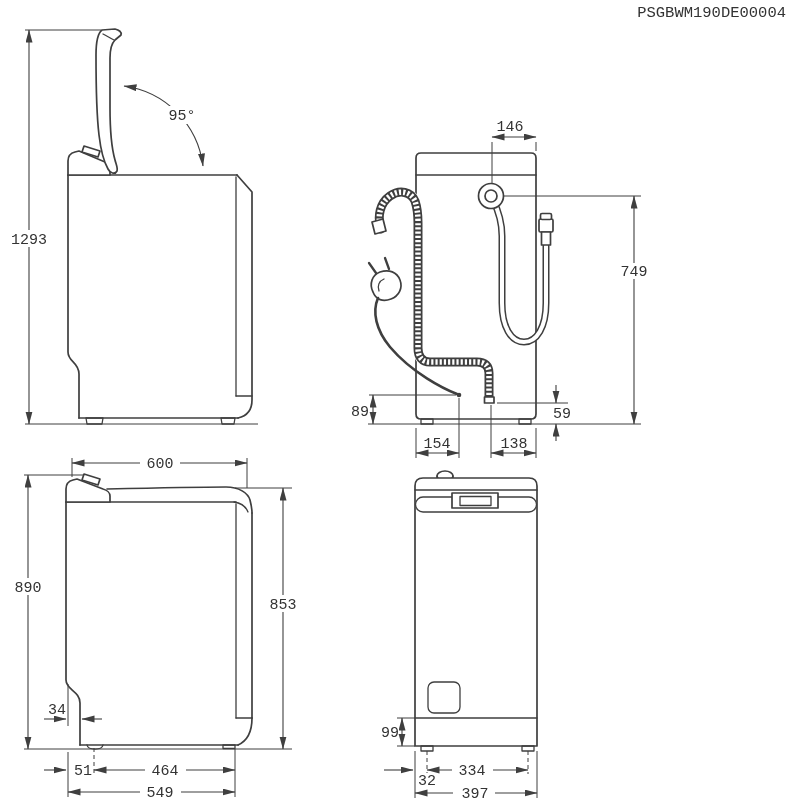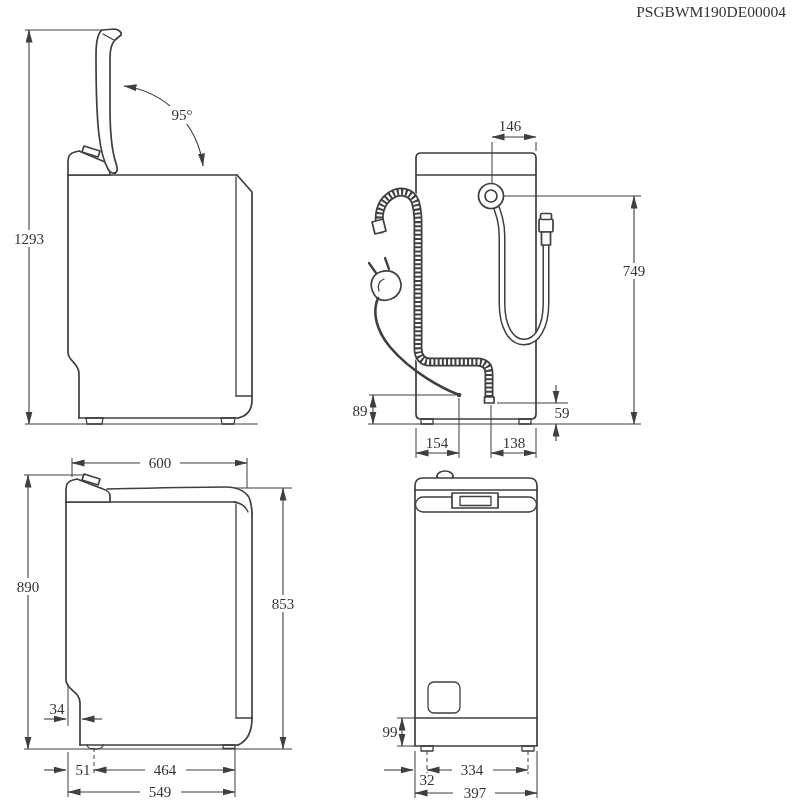--- a/index.html
+++ b/index.html
@@ -1,17 +1,17 @@
 <!DOCTYPE html>
 <html style="--line: #3f3f3f; --text: #333333; --bg: #ffffff;"><head>
 <meta charset="utf-8">
 <style>
   :root{ --line:#3f3f3f; --text:#333333; --bg:#ffffff; }
   html,body{margin:0;padding:0;background:var(--bg);}
-  .page{width:800px;height:800px;position:relative;background:var(--bg);font-family:Liberation Serif, serif;}
+  .page{width:800px;height:800px;position:relative;background:var(--bg);font-family:Liberation Mono, monospace;}
   svg{display:block;}
   .s  {stroke:var(--line);fill:none;stroke-width:1.7;stroke-linecap:round;stroke-linejoin:round;}
   .sf {stroke:var(--line);fill:#fff;stroke-width:1.7;stroke-linejoin:round;}
   .s2 {stroke:var(--line);fill:none;stroke-width:1.3;stroke-linecap:round;stroke-linejoin:round;}
   .d  {stroke:var(--line);fill:none;stroke-width:1.1;}
   .e  {stroke:var(--line);fill:none;stroke-width:1;}
   .dash{stroke:var(--line);fill:none;stroke-width:1;stroke-dasharray:4 3;}
   .lbl{font-size:15px;fill:var(--text);text-anchor:middle;}
   .ttl{font-size:15.5px;fill:var(--text);text-anchor:end;}
   .lblbg{fill:#fff;}

